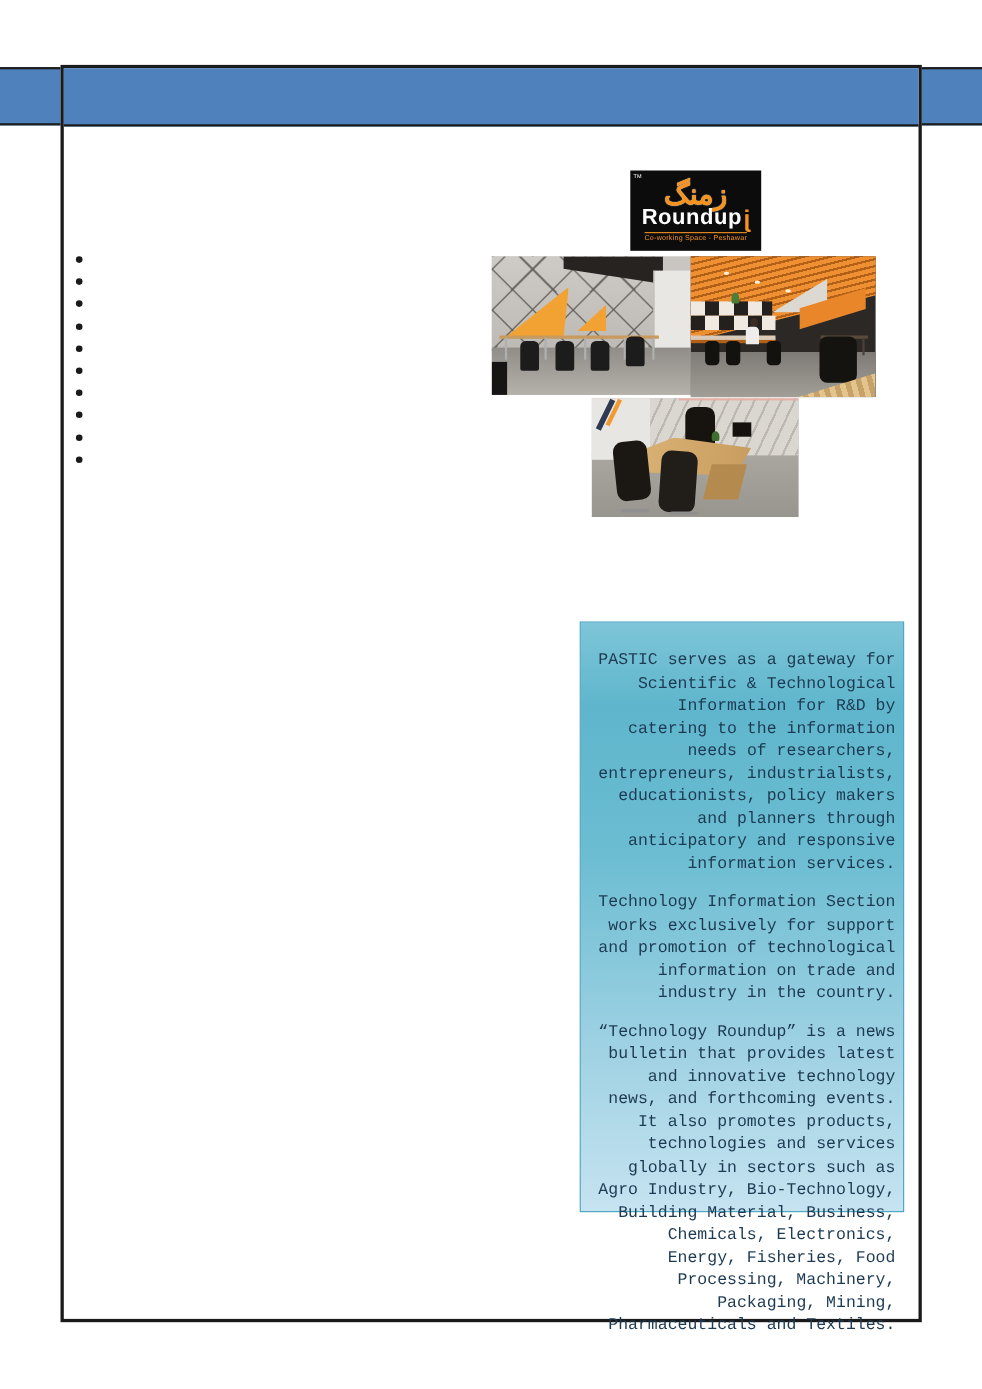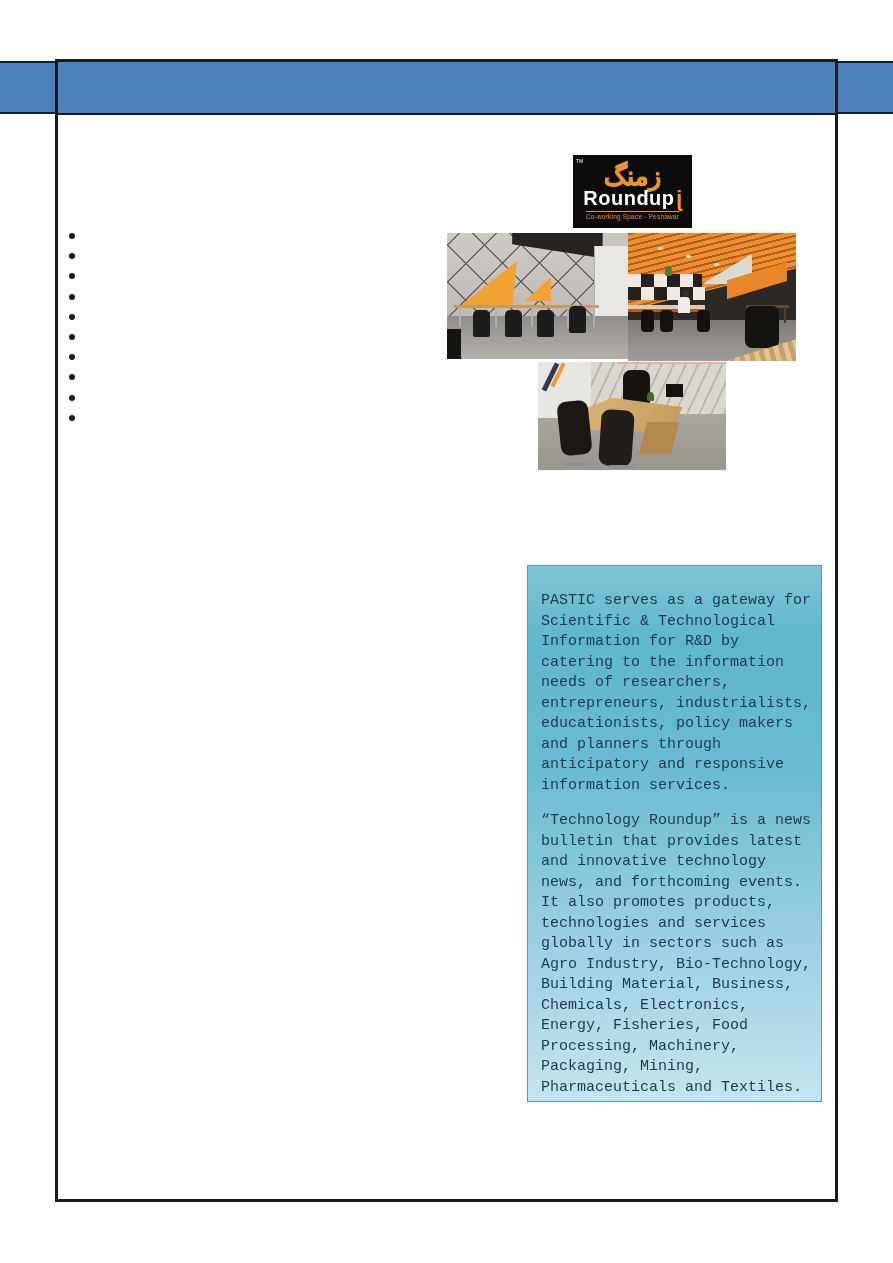--- a/index.html
+++ b/index.html
@@ -5,21 +5,21 @@
   html,body{margin:0;padding:0;background:#ffffff;}
   .canvas{position:relative;width:893px;height:1263px;background:#ffffff;overflow:hidden;
           font-family:"Liberation Serif", serif;}
   
   .band-seg{position:absolute;top:61px;height:53px;background:#4f81bd;
             border-top:2px solid #1c1c1c;border-bottom:2px solid #1c1c1c;box-sizing:border-box;}
   .band-left{left:0;width:57px;}
   .band-right{left:836px;width:57px;}
   
   .page{position:absolute;left:55px;top:59px;width:783px;height:1143px;box-sizing:border-box;
-        border:3px solid #1a1a1a;background:#ffffff;}
+        border:3px solid #1a1a1a;background:#ffffff;text-align:right;}
   .page-band{position:absolute;left:0;top:0;width:100%;height:51px;background:#4f81bd;
              border-bottom:2px solid #1a1a1a;}
   
   .logo{position:absolute;left:515px;top:93px;width:119px;height:73px;background:#0c0c0c;
         display:flex;flex-direction:column;align-items:center;justify-content:center;
         font-family:"Liberation Sans", sans-serif;}
   .logo-tm{position:absolute;left:3px;top:3px;color:#ffffff;font-size:5px;}
   .logo-urdu{color:#f6921e;font-size:26px;font-weight:bold;line-height:24px;
              text-shadow:0 0 1px #fff;direction:rtl;}
   .logo-row{display:flex;align-items:flex-end;line-height:20px;}
@@ -196,18 +196,19 @@
       <div class="ph ph3-plant"></div>
       <div class="ph ph3-chairL"></div>
       <div class="ph ph3-chairC"></div>
       <div class="ph ph3-base" style="position:absolute;left:14%;bottom:4px;"></div>
       <div class="ph ph3-base" style="position:absolute;left:38%;bottom:2px;"></div>
     </div>
 
     <div class="about">
       <div class="about-body">
         <p>PASTIC serves as a gateway for Scientific &amp; Technological Information for R&amp;D by catering to the information needs of researchers, entrepreneurs, industrialists, educationists, policy makers and planners through anticipatory and responsive information services.</p>
+        <p>Technology Information Section works exclusively for support and promotion of technological information on trade and industry in the country.</p>
         <p>“Technology Roundup” is a news bulletin that provides latest and innovative technology news, and forthcoming events. It also promotes products, technologies and services globally in sectors such as Agro Industry, Bio-Technology, Building Material, Business, Chemicals, Electronics, Energy, Fisheries, Food Processing, Machinery, Packaging, Mining, Pharmaceuticals and Textiles.</p>
       </div>
     </div>
 
   </div>
 </div>
 
 </body></html>

